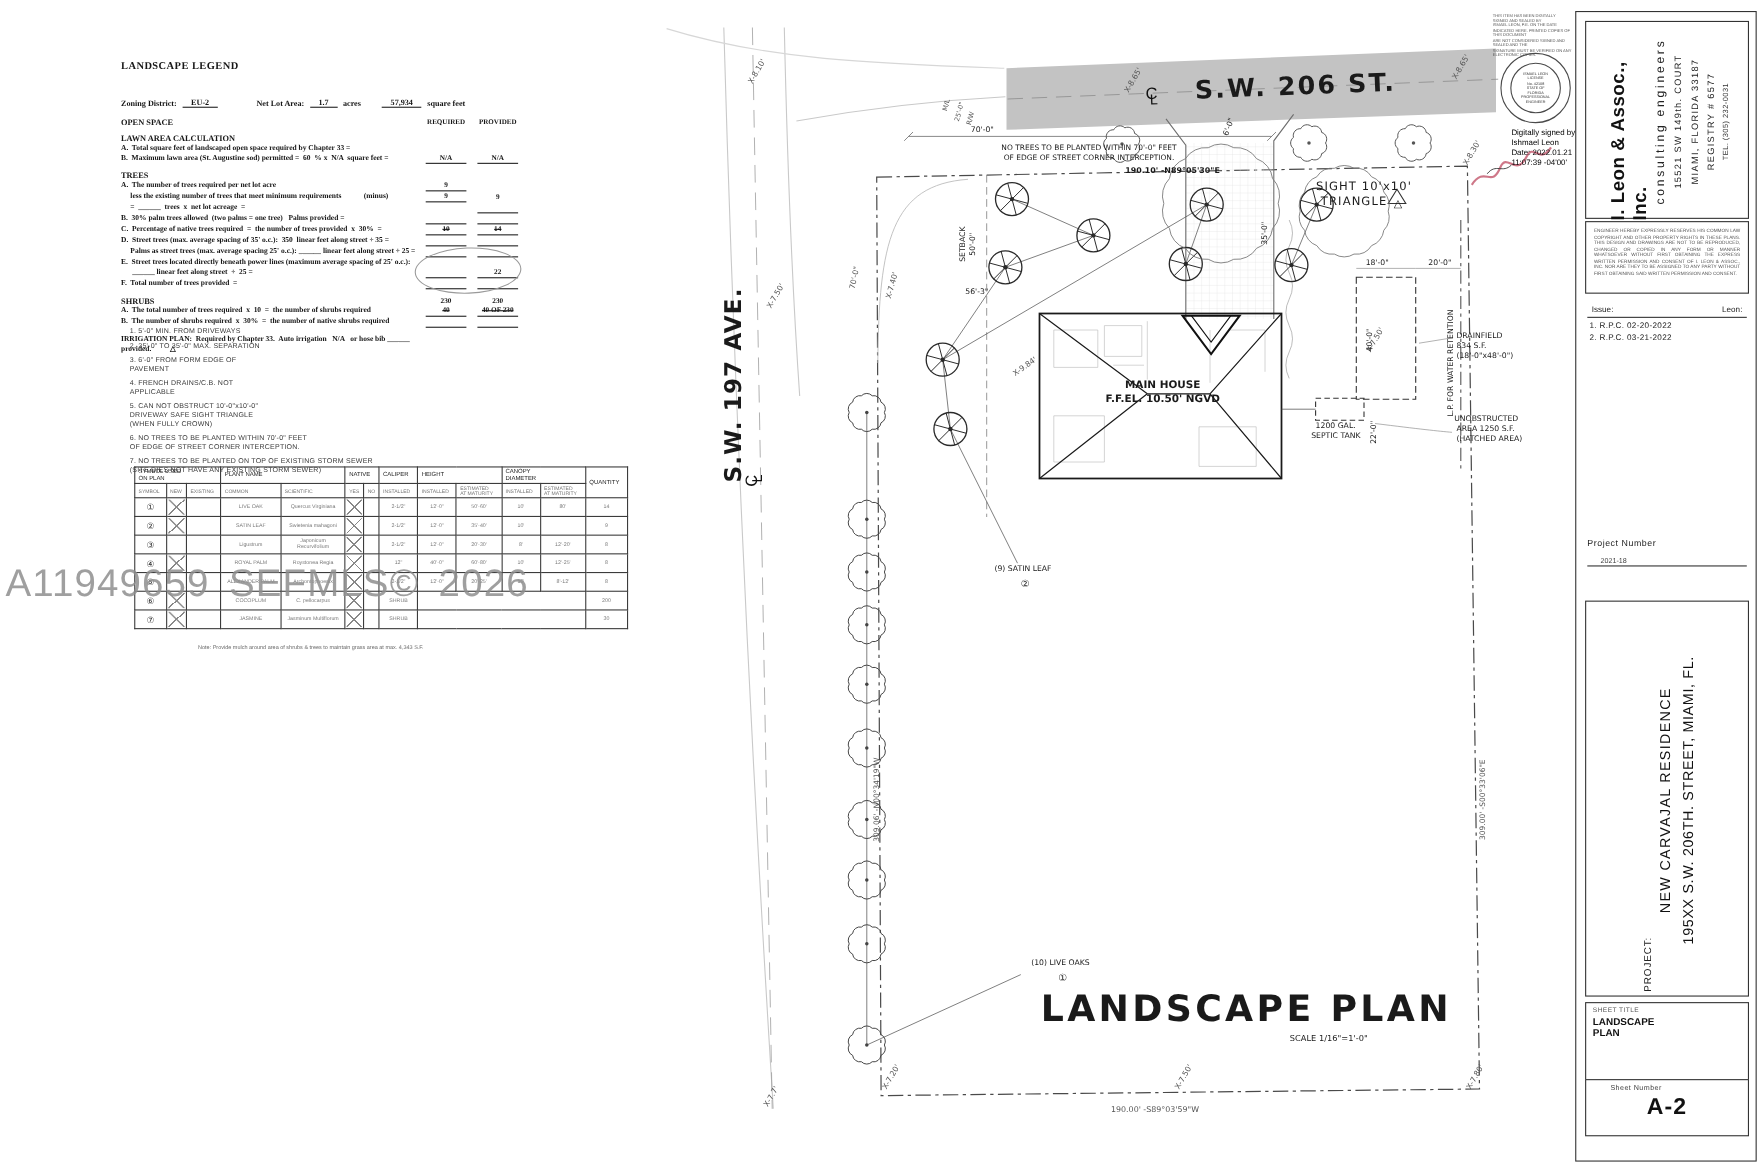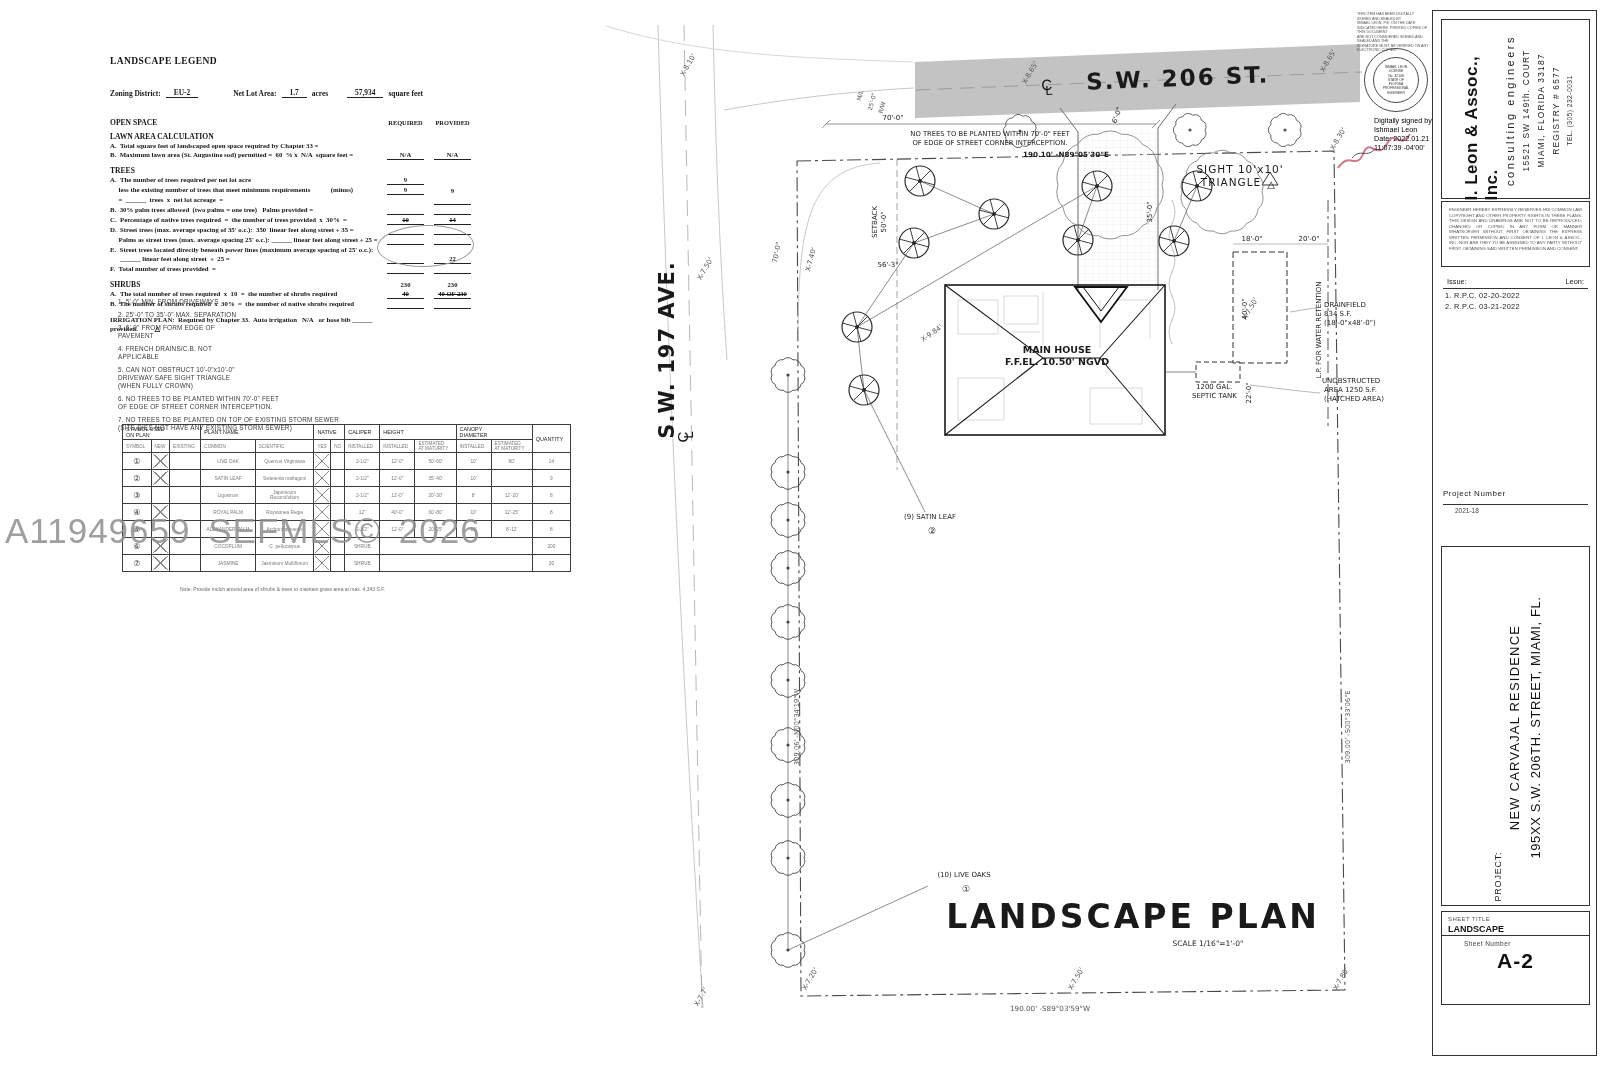--- a/index.html
+++ b/index.html
@@ -5,21 +5,21 @@
   *{box-sizing:border-box;margin:0;padding:0}
   html,body{width:1600px;height:1066px;background:#fff;overflow:hidden}
   body{font-family:"Liberation Sans",sans-serif;color:#1a1a1a;position:relative}
   #sheet{position:absolute;inset:0;background:#fff}
   #plan-svg{position:absolute;left:0;top:0;z-index:1}
 
   
   #legend{position:absolute;left:110px;top:56px;width:366px;z-index:2;
           font-family:"Liberation Serif",serif;font-weight:bold;color:#161616}
   .lg-title{font-size:9.5px;letter-spacing:.4px;margin-bottom:22px}
-  .lg-zoning{display:flex;align-items:flex-end;font-size:7.4px;gap:5px;margin-bottom:20px}
+  .lg-zoning{display:flex;align-items:flex-end;font-size:7.4px;gap:5px;margin-bottom:9px}
   .uv{border-bottom:.9px solid #222;padding:0 8px;text-align:left}
   .lg-row{display:flex;font-size:6.8px;line-height:9px}
   .lg-t{flex:1 1 auto;white-space:pre-wrap}
   .lg-h .lg-t{font-size:7.6px}
   .lg-col{width:47px;flex:none;text-align:center;display:flex;flex-direction:column;justify-content:flex-end;font-size:6.6px}
   .lg-val{display:block;margin:0 5px;min-height:8px;border-bottom:.9px solid #222}
   .lg-val.noline{border-bottom:none}
   .strike{text-decoration:line-through}
   .lg-hdr{font-size:6.4px}
   #rev-cloud{position:absolute;left:377px;top:225px;width:97px;height:42px;z-index:3;
@@ -56,29 +56,29 @@
   .co-l1{font-size:17px;font-weight:700;letter-spacing:.5px;color:#111}
   .co-l2{font-size:11px;letter-spacing:2.5px;color:#222;margin-top:2px}
   .co-l3{font-size:8.4px;letter-spacing:1.2px;margin-top:5px;color:#222}
   .co-l6{font-size:6.8px;letter-spacing:.4px;margin-top:5px;color:#333}
   #disclaimer{left:8px;top:190px;width:149px;height:66px;padding:5px 7px;
               font-size:4.3px;line-height:5.5px;color:#555;text-align:justify}
   #issue-area{position:absolute;left:10px;top:266px;width:145px;font-size:7.4px;color:#222}
   #issue-head{display:flex;justify-content:space-between;padding:0 4px 2px 4px;border-bottom:.9px solid #333}
   .issue-row{padding:2px 0 0 2px;letter-spacing:.3px}
   #pn-head{position:absolute;left:10px;top:478px;width:145px;font-size:8px;color:#222;
-           border-bottom:.9px solid #333;padding-bottom:6px;letter-spacing:.5px}
+           border-bottom:.9px solid #333;padding-bottom:16px;letter-spacing:.5px}
   #pn-val{position:absolute;left:22px;top:496px;font-size:6.5px;color:#444}
   .pj-label{font-size:9px;letter-spacing:.8px;align-self:flex-start;margin-left:6px;color:#222}
   .pj-l1{font-size:13px;letter-spacing:1.2px;color:#111;margin-top:4px}
   .pj-l2{font-size:13px;letter-spacing:.6px;color:#111;margin-top:6px}
   #st-box{left:8px;top:900px;width:149px;height:76px;padding:4px 6px}
   #st-label{font-size:6px;color:#555;letter-spacing:.4px}
   #st-title{font-size:9px;font-weight:700;color:#111;width:70px;line-height:10px;margin-top:2px}
-  #sn-box{left:8px;top:924px;width:149px;height:70px;padding:4px 22px}
+  #sn-box{left:8px;top:970px;width:149px;height:52px;padding:4px 22px}
   #sn-label{font-size:6.5px;color:#444;letter-spacing:.4px}
   #sn-val{font-size:21px;font-weight:700;text-align:center;letter-spacing:1px;color:#111;margin-top:2px}
 
   
   #cert-text{position:absolute;left:1357px;top:12px;width:74px;z-index:2;font-size:3.7px;
              line-height:4.5px;color:#555;white-space:pre-line}
   #seal{position:absolute;left:1364px;top:48px;width:64px;height:64px;z-index:2;border:1.5px solid #4a4a4a;
         border-radius:50%;display:flex;align-items:center;justify-content:center}
   #seal-inner{width:46px;height:46px;border:.8px solid #4a4a4a;border-radius:50%;display:flex;flex-direction:column;
               align-items:center;justify-content:center;text-align:center;font-size:3.4px;line-height:4.2px;color:#333}

